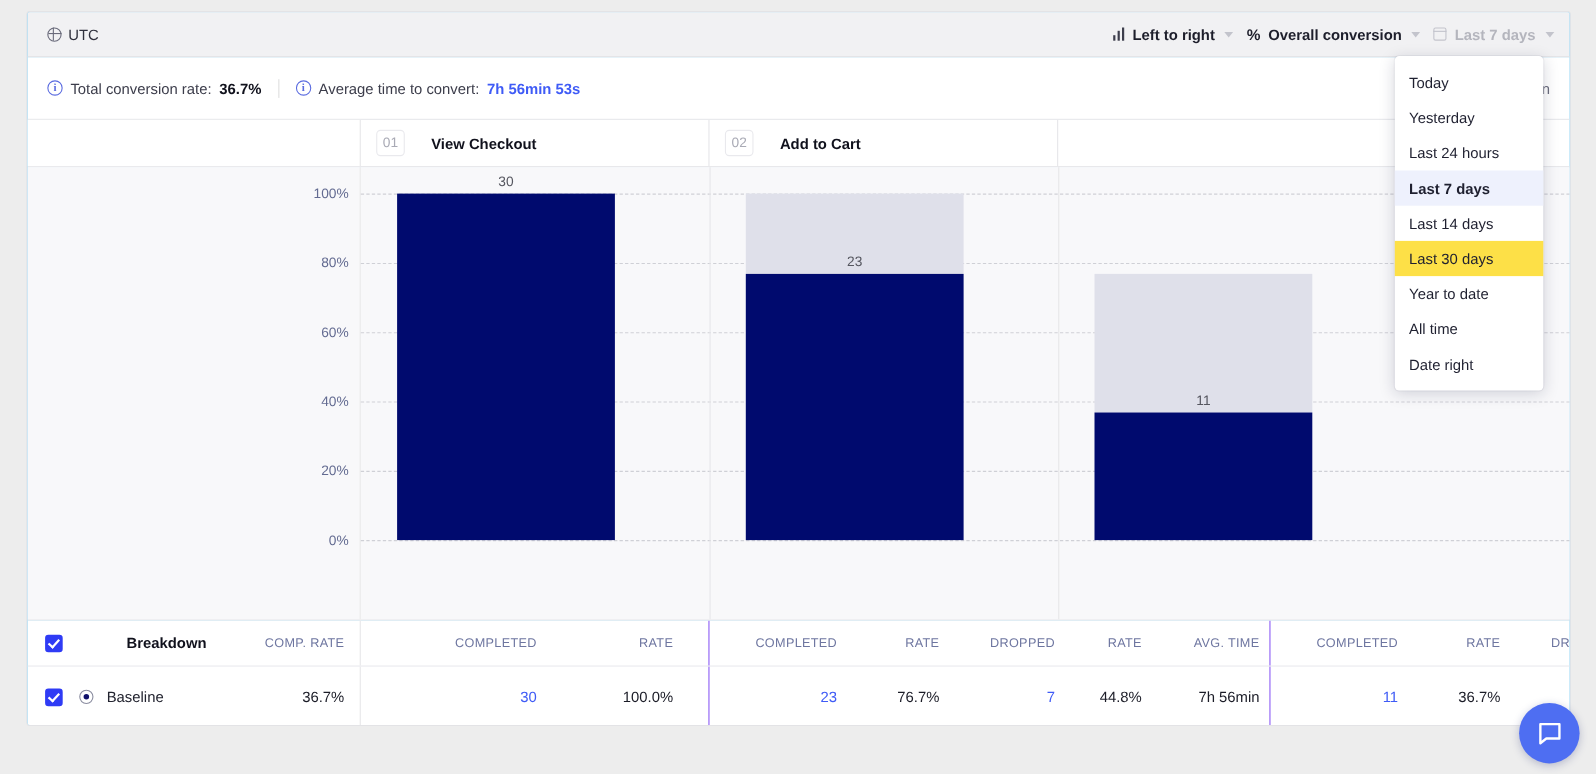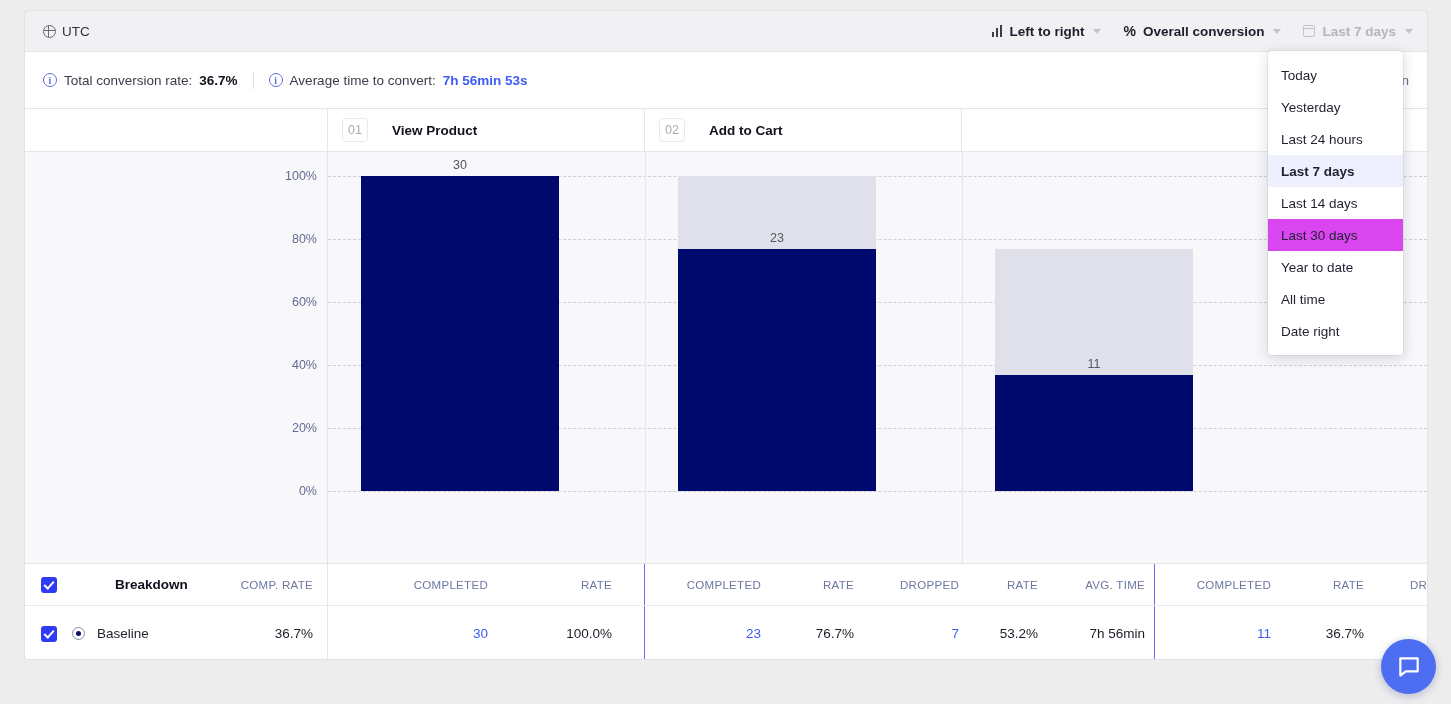--- a/index.html
+++ b/index.html
@@ -44,21 +44,21 @@
   .globe::before {
     content: ""; position: absolute; left: -0.5px; top: 4.2px;
     width: 12px; height: 1.2px; background: #6a6b7b;
   }
   .globe::after {
     content: ""; position: absolute; left: 4.2px; top: -0.5px;
     width: 1.2px; height: 12px; background: #6a6b7b;
   }
   .toolbar-right {
     margin-left: auto;
-    display: flex; align-items: center; gap: 22px;
+    display: flex; align-items: center; gap: 12px;
   }
   .tb-btn {
     display: flex; align-items: center; gap: 7px;
     font-size: 13.5px; font-weight: bold; color: #1c1d２6;
     color: #1d1e2b;
     cursor: pointer;
   }
   .tb-btn.muted { color: #b4b5bd; }
   .caret {
     width: 0; height: 0; margin-left: 2px;
@@ -250,21 +250,21 @@
     padding: 8px 0;
     z-index: 40;
   }
   .menu-item {
     height: 32px; display: flex; align-items: center;
     padding: 0 0 0 13px;
     font-size: 13.5px; color: #1f2030;
     cursor: pointer;
   }
   .menu-item.selected { font-weight: bold; background: #eef1fd; }
-  .menu-item.hovered { background: #d946ef; }
+  .menu-item.hovered { background: #fde047; }
 
   
   #chat-fab {
     position: absolute; right: 15px; bottom: 10px;
     width: 55px; height: 55px; border-radius: 50%;
     background: #4e6ef2;
     display: flex; align-items: center; justify-content: center;
     cursor: pointer; z-index: 50;
     box-shadow: 0 2px 8px rgba(40,50,120,.28);
   }
@@ -320,21 +320,21 @@
       <span class="strong-blue">7h 56min 53s</span>
     </div>
     <div class="computed">Computed a min</div>
   </div>
 
   <div class="steps-header">
     <div class="axis-gutter"></div>
 
     <div class="step-head">
       <span class="step-num">01</span>
-      <span class="step-name">View Product</span>
+      <span class="step-name">View Checkout</span>
     </div>
     <div class="step-head">
       <span class="step-num">02</span>
       <span class="step-name">Add to Cart</span>
     </div>
   </div>
 
   <div class="chart-area">
     <div class="y-axis" id="y-axis">
         <div class="y-label" style="top: 339px;">0%</div>
@@ -410,21 +410,21 @@
 
       <div class="grp g1">
         <div class="td num c-comp">30</div>
         <div class="td c-rate">100.0%</div>
       </div>
 
       <div class="grp">
         <div class="td num c-comp">23</div>
         <div class="td c-rate">76.7%</div>
         <div class="td num c-drop">7</div>
-        <div class="td c-drate">53.2%</div>
+        <div class="td c-drate">44.8%</div>
         <div class="td c-time">7h 56min</div>
       </div>
 
       <div class="grp">
         <div class="td num c-comp">11</div>
         <div class="td c-rate">36.7%</div>
         <div class="td num c-drop">12</div>
 
         <div class="td c-time"></div>
       </div>

